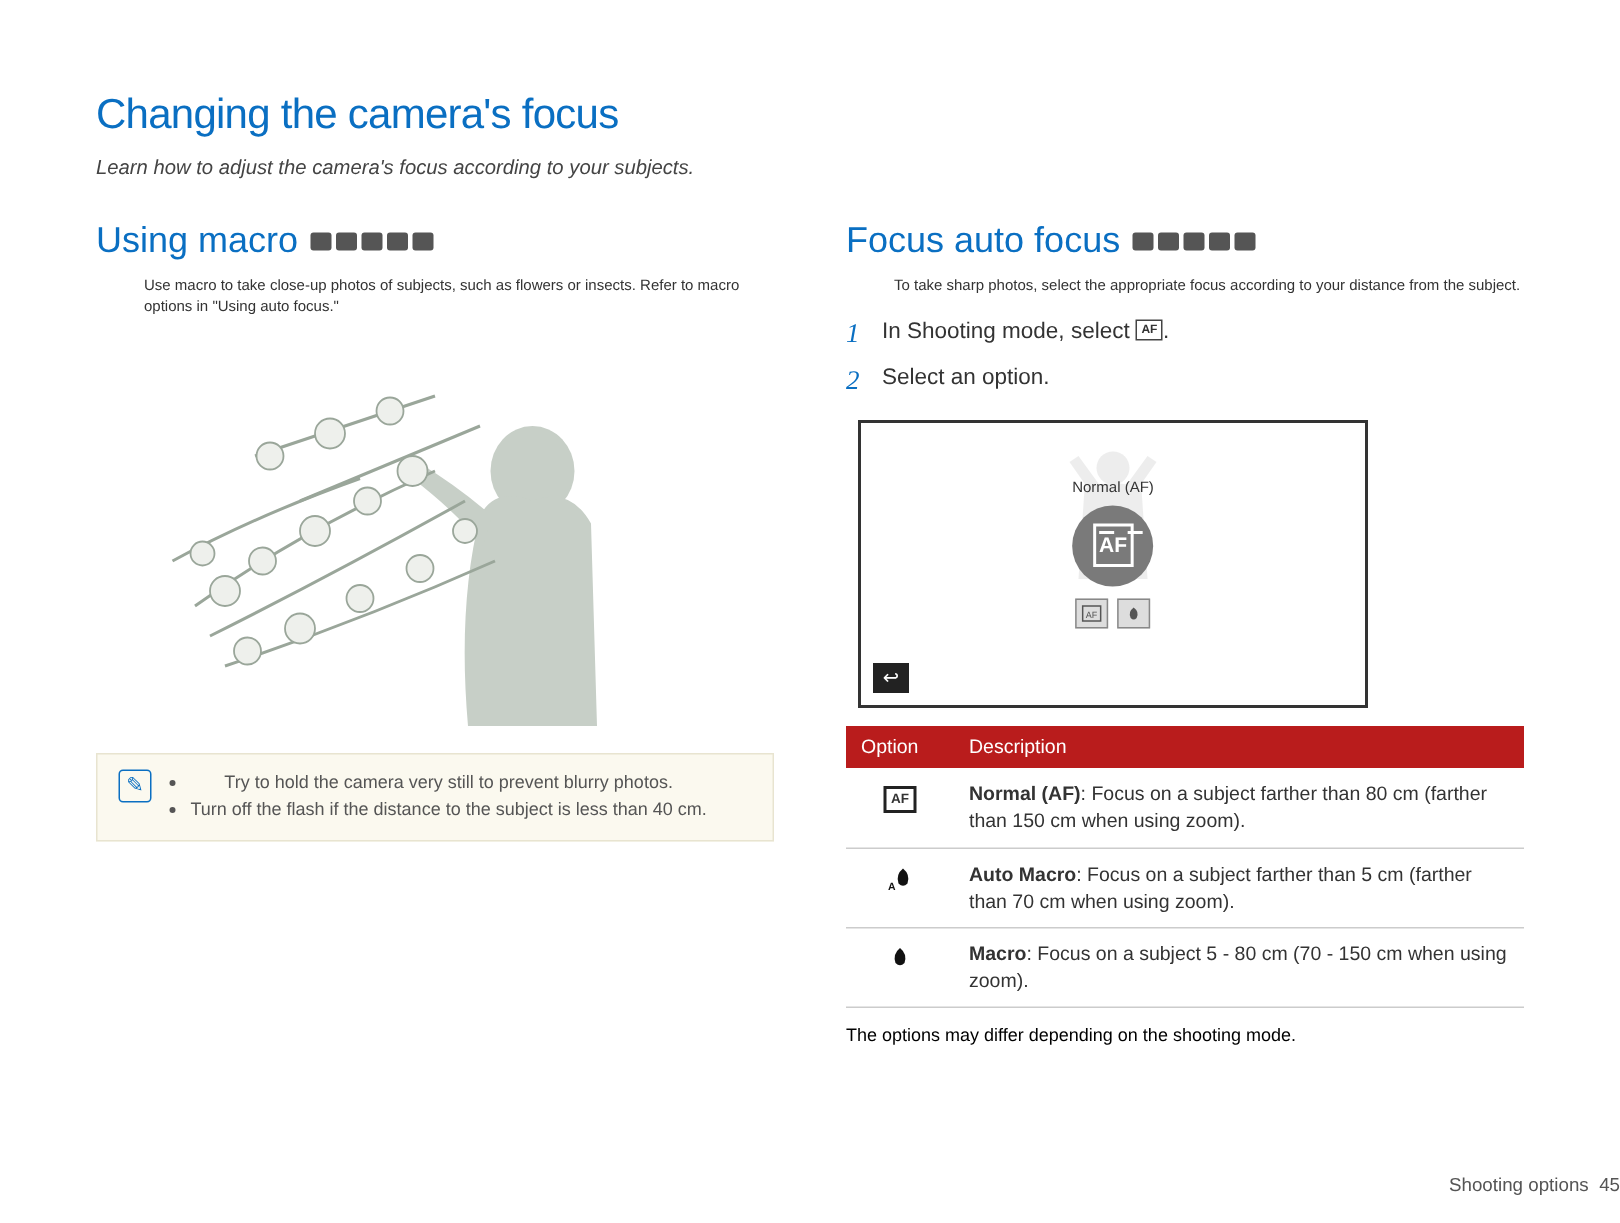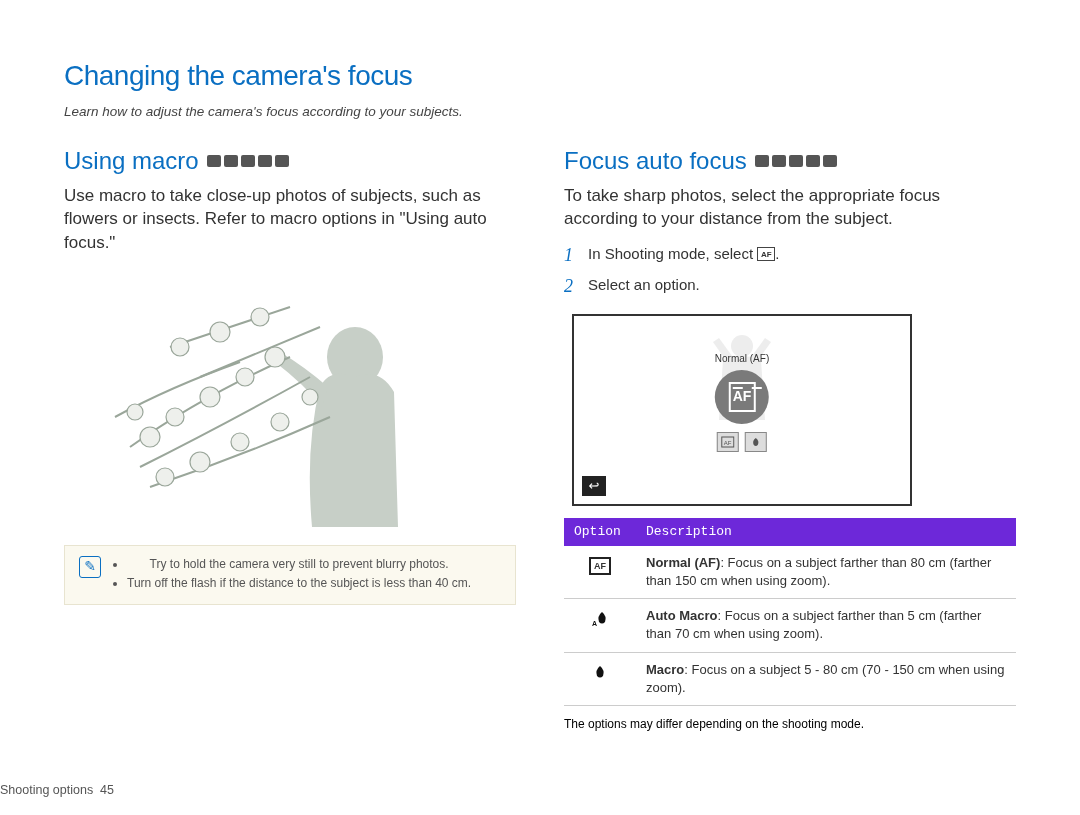--- a/index.html
+++ b/index.html
@@ -46,23 +46,24 @@
     gap: 3px;
     align-items: center;
   }
   .mode-icon {
     width: 14px; height: 12px;
     background: #555;
     border-radius: 2px;
     display:inline-block;
   }
   .section-body {
-    font-size: 17px;
+    font-size: 10px;
     color: #333;
     margin-bottom: 12px;
+    margin-left: 32px;
   }
   .illustration {
     width: 420px;
     height: 260px;
     margin: 8px auto 18px auto;
     position: relative;
   }
   .note-box {
     border: 1px solid #e8e4d0;
     background: #fbf9ef;
@@ -144,42 +145,42 @@
   }
   .silhouette {
     position:absolute; top:14px; left:50%; transform:translateX(-50%);
     width:70px; height:90px; opacity:0.35;
   }
 
   table.opts {
     width:100%; border-collapse: collapse; font-size:13px;
   }
   table.opts thead th {
-    background:#6d28d9; color:#fff; font-weight:400;
-    text-align:left; padding:5px 10px;font-family:Liberation Mono, monospace;
+    background:#b91c1c; color:#fff; font-weight:400;
+    text-align:left; padding:5px 10px;
   }
   table.opts thead th:first-child { width:72px; }
   table.opts tbody td {
     border-bottom:1px solid #ccc;
     padding:8px 10px; vertical-align:top;
   }
   table.opts tbody td:first-child {
     text-align:center; padding-top:10px;
   }
   .opt-icon {
     display:inline-flex; width:24px; height:20px; align-items:center; justify-content:center;
     font-size:14px;
   }
   .opt-icon.af-sq { border:2px solid #222; font-size:9px; font-weight:bold; width:22px; height:18px; }
   .footnote {
     font-size:12px; color:#000000; margin-top:10px;
   }
   .footer {
     position:absolute; bottom:16px; left:0; right:0;
-    text-align:left; font-size:12.5px; color:#555;
+    text-align:right; font-size:12.5px; color:#555;
   }
 </style>
 </head>
 <body>
 
 <h1 class="page-title">Changing the camera's focus</h1>
 <p class="page-intro">Learn how to adjust the camera's focus according to your subjects.</p>
 
 <div class="columns">
 

